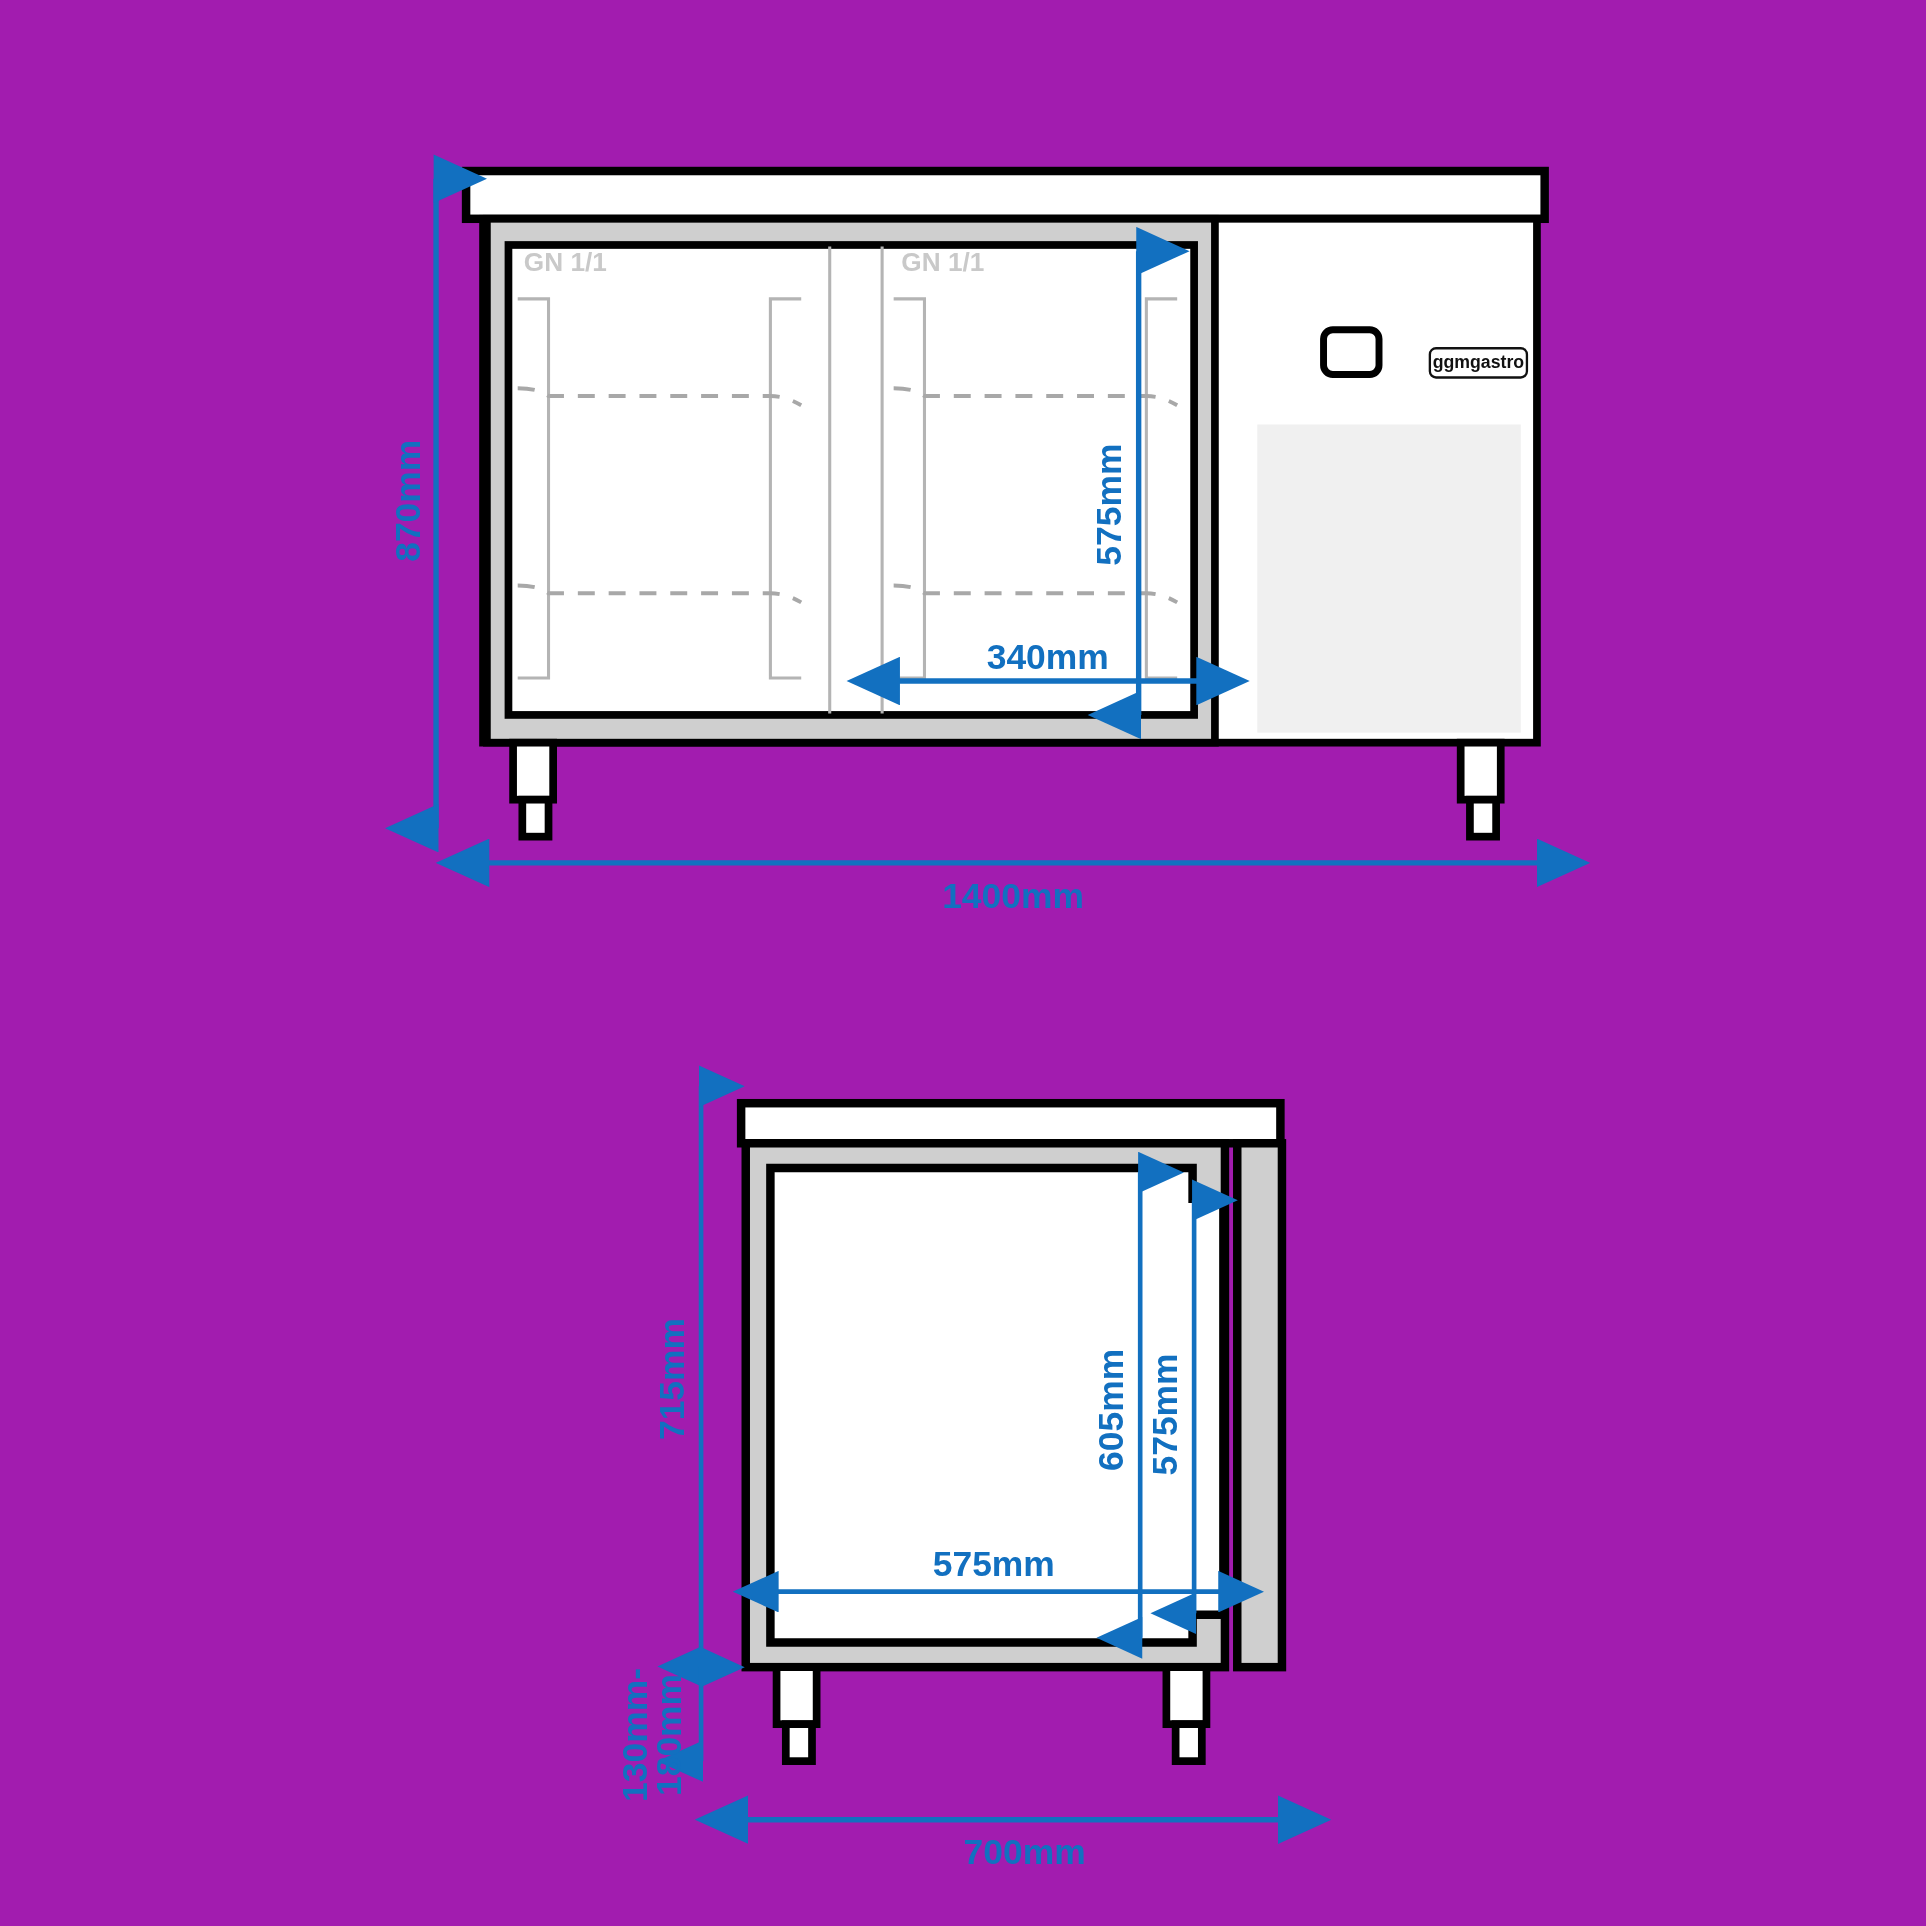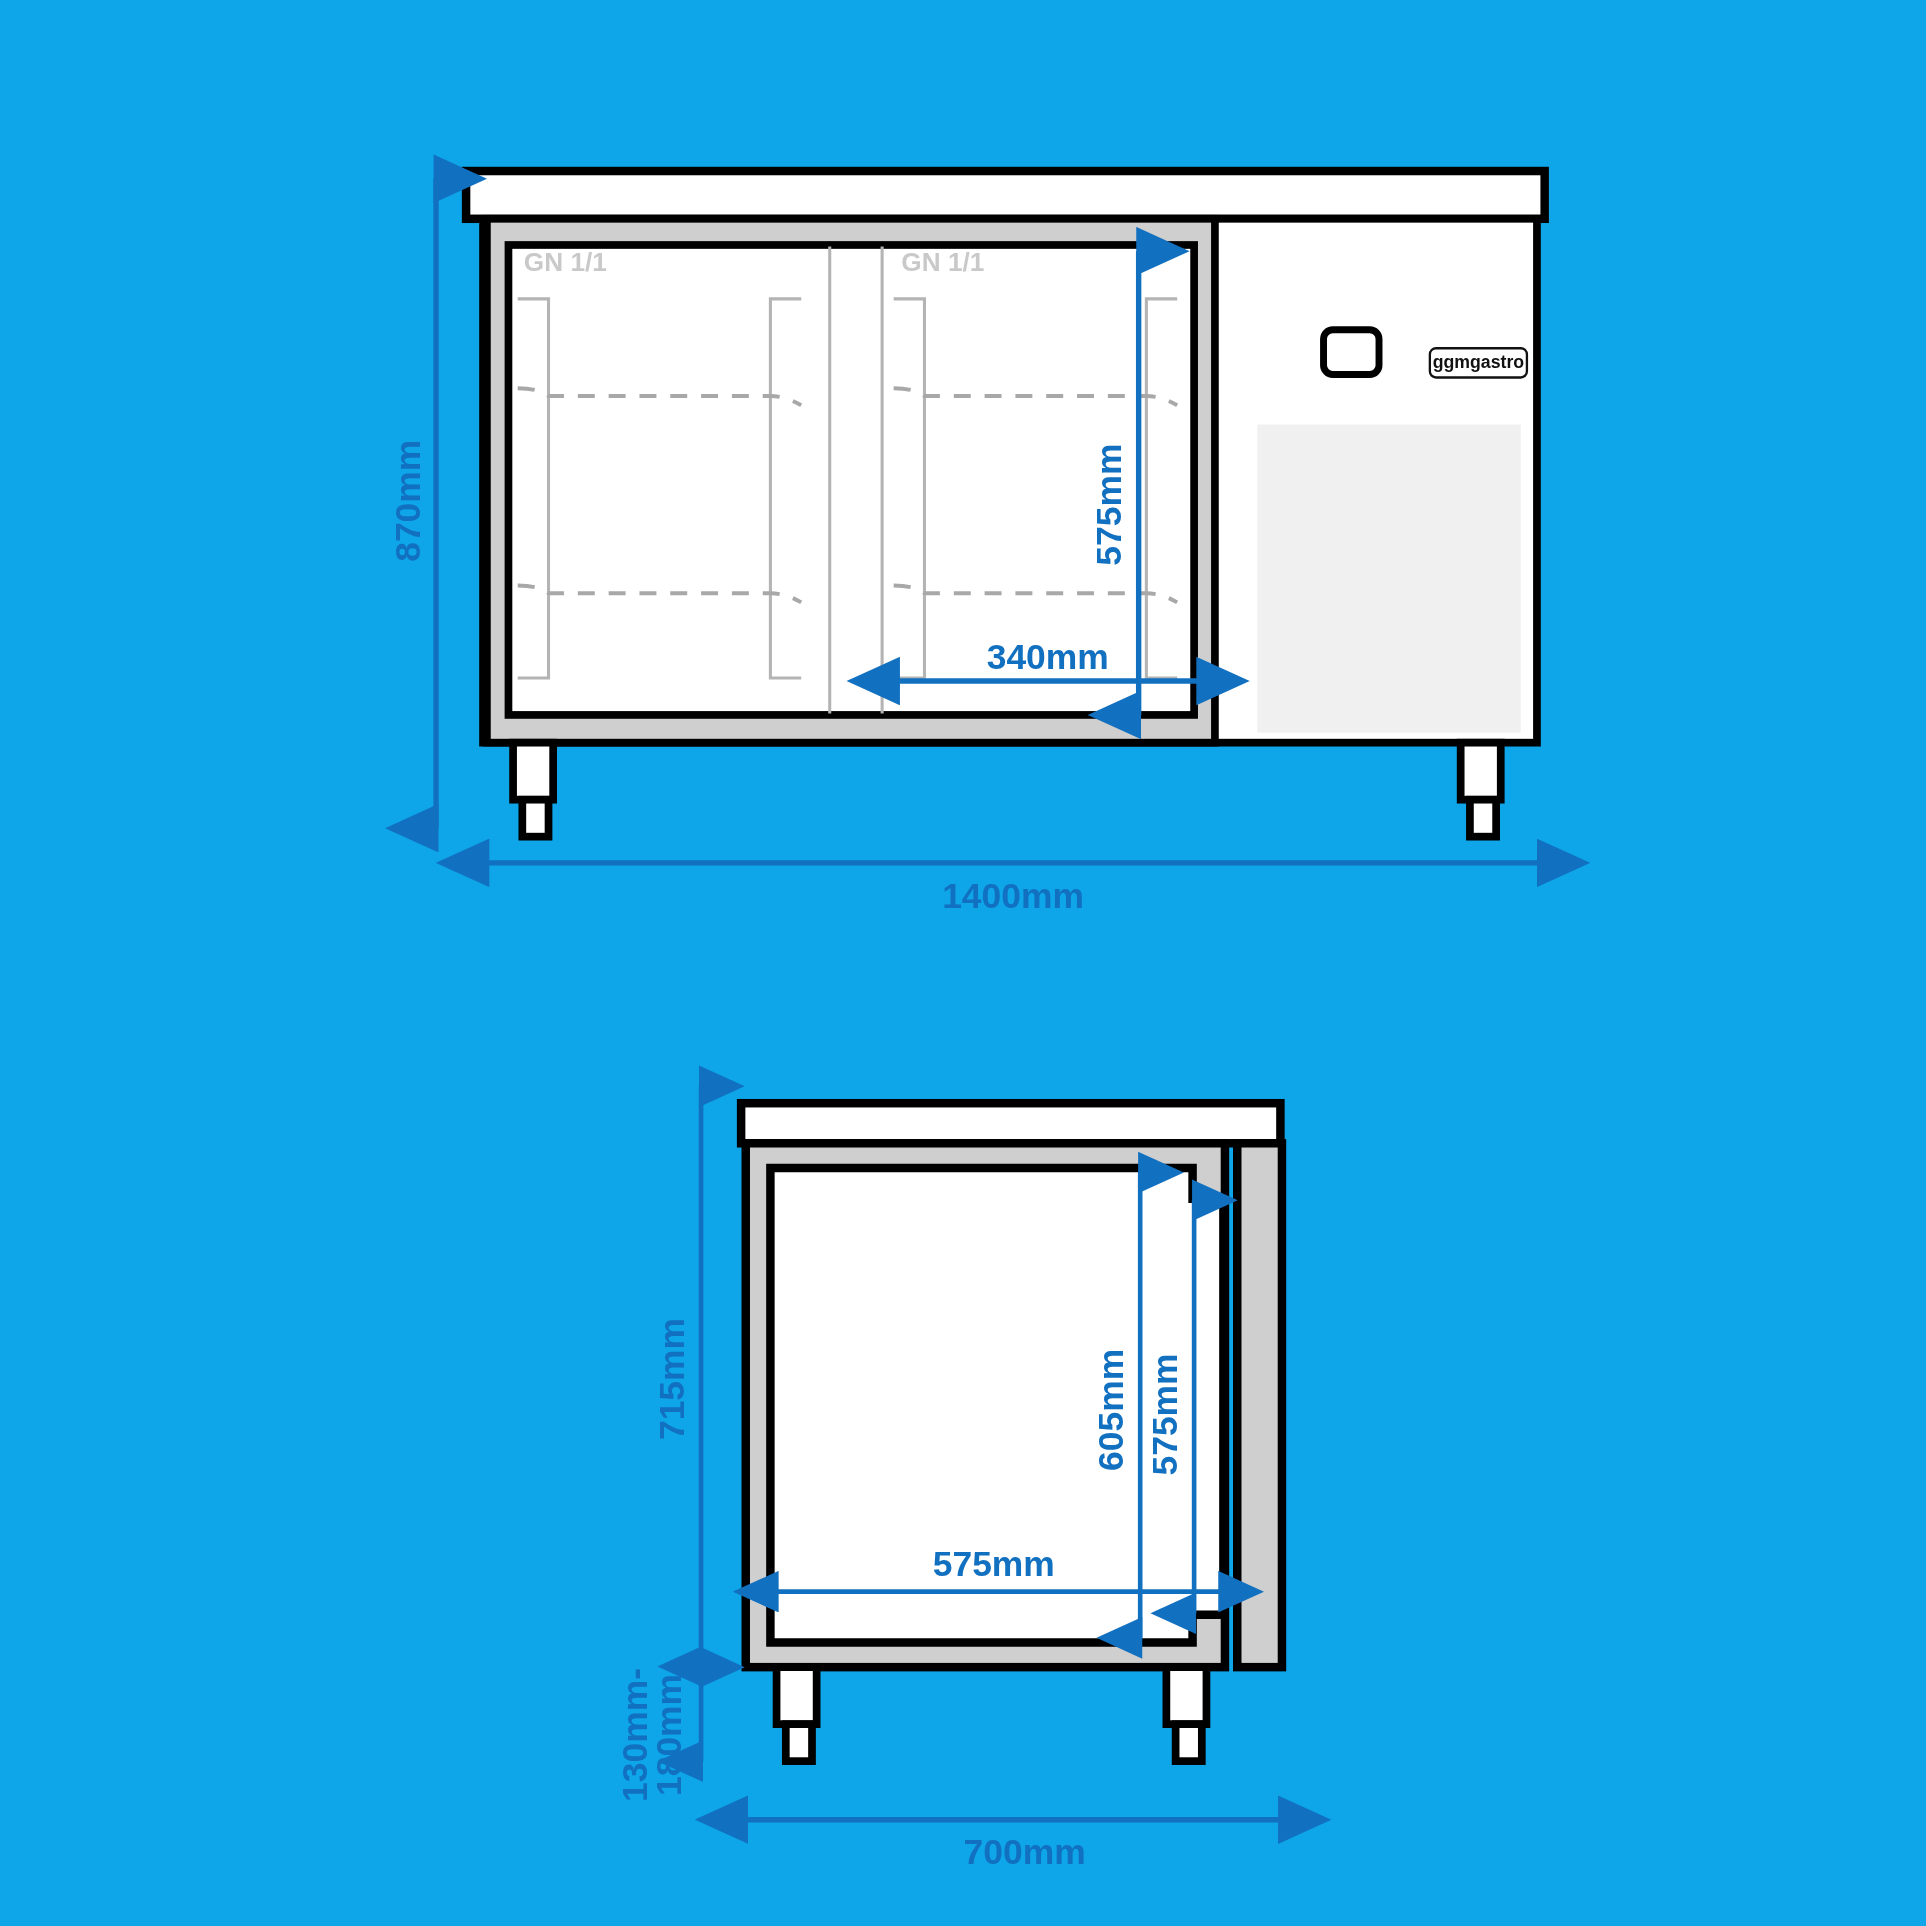--- a/index.html
+++ b/index.html
@@ -11,21 +11,21 @@
   body {
     width: 1926px;
     height: 1926px;
     font-family: "Liberation Sans", sans-serif;
     overflow: hidden;
   }
   #stage {
     position: relative;
     width: 1926px;
     height: 1926px;
-    background: #0ea5e9;
+    background: #a21caf;
   }
   svg.drawing {
     position: absolute;
     top: 0;
     left: 0;
     width: 1926px;
     height: 1926px;
   }
   .dim-text {
     font-family: "Liberation Sans", sans-serif;

